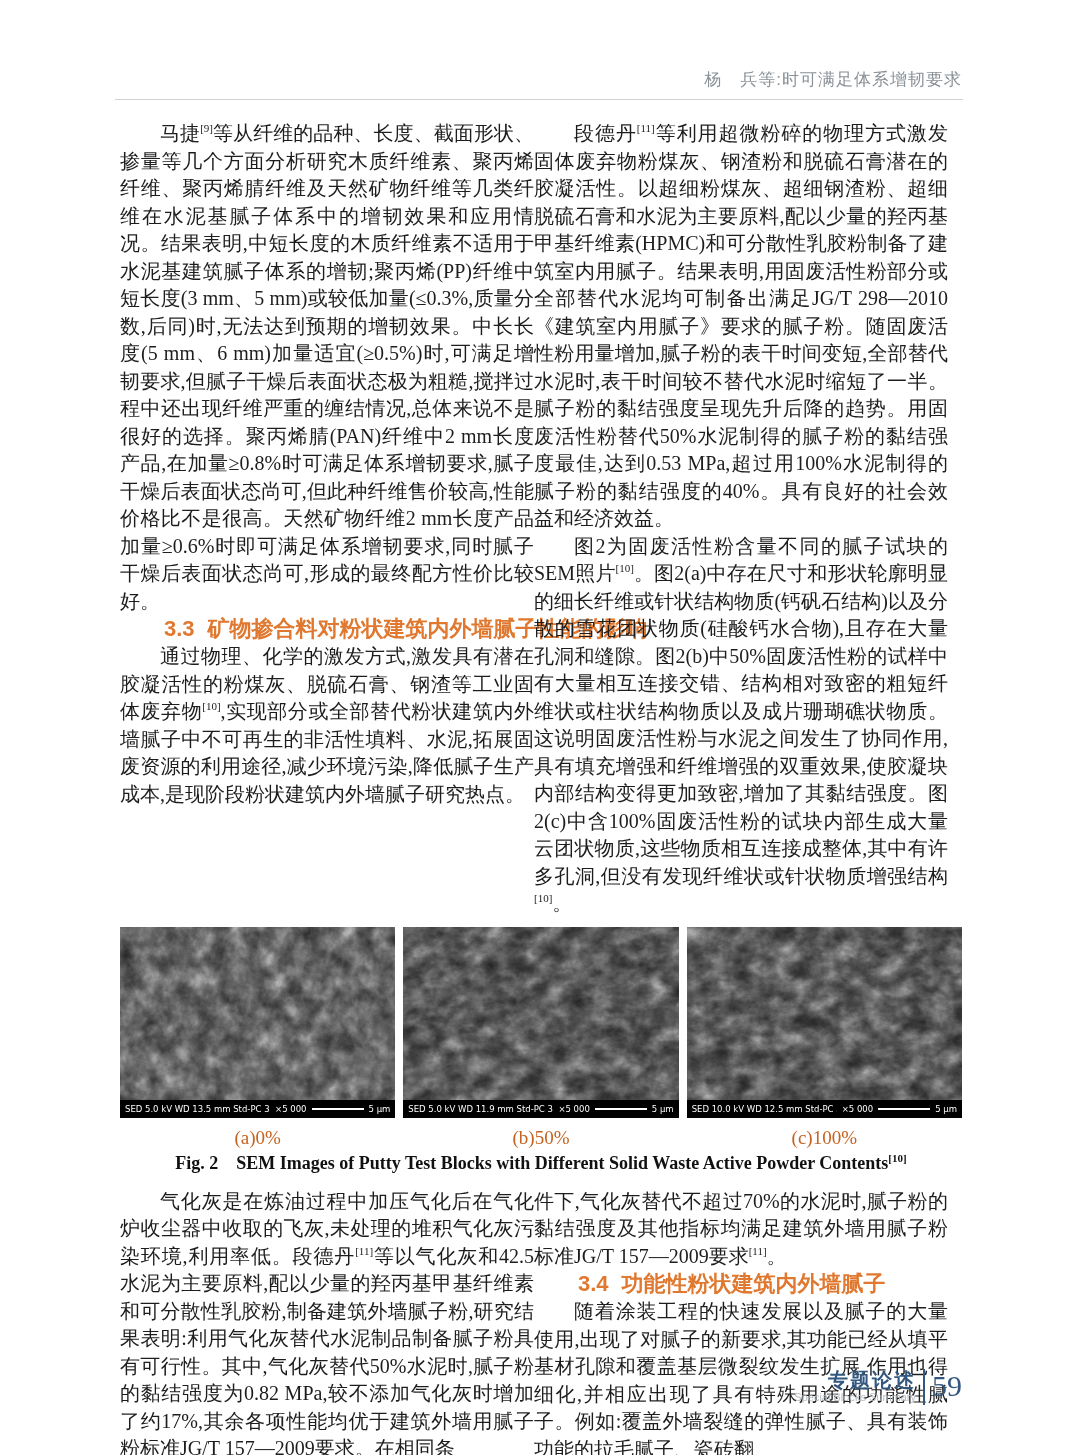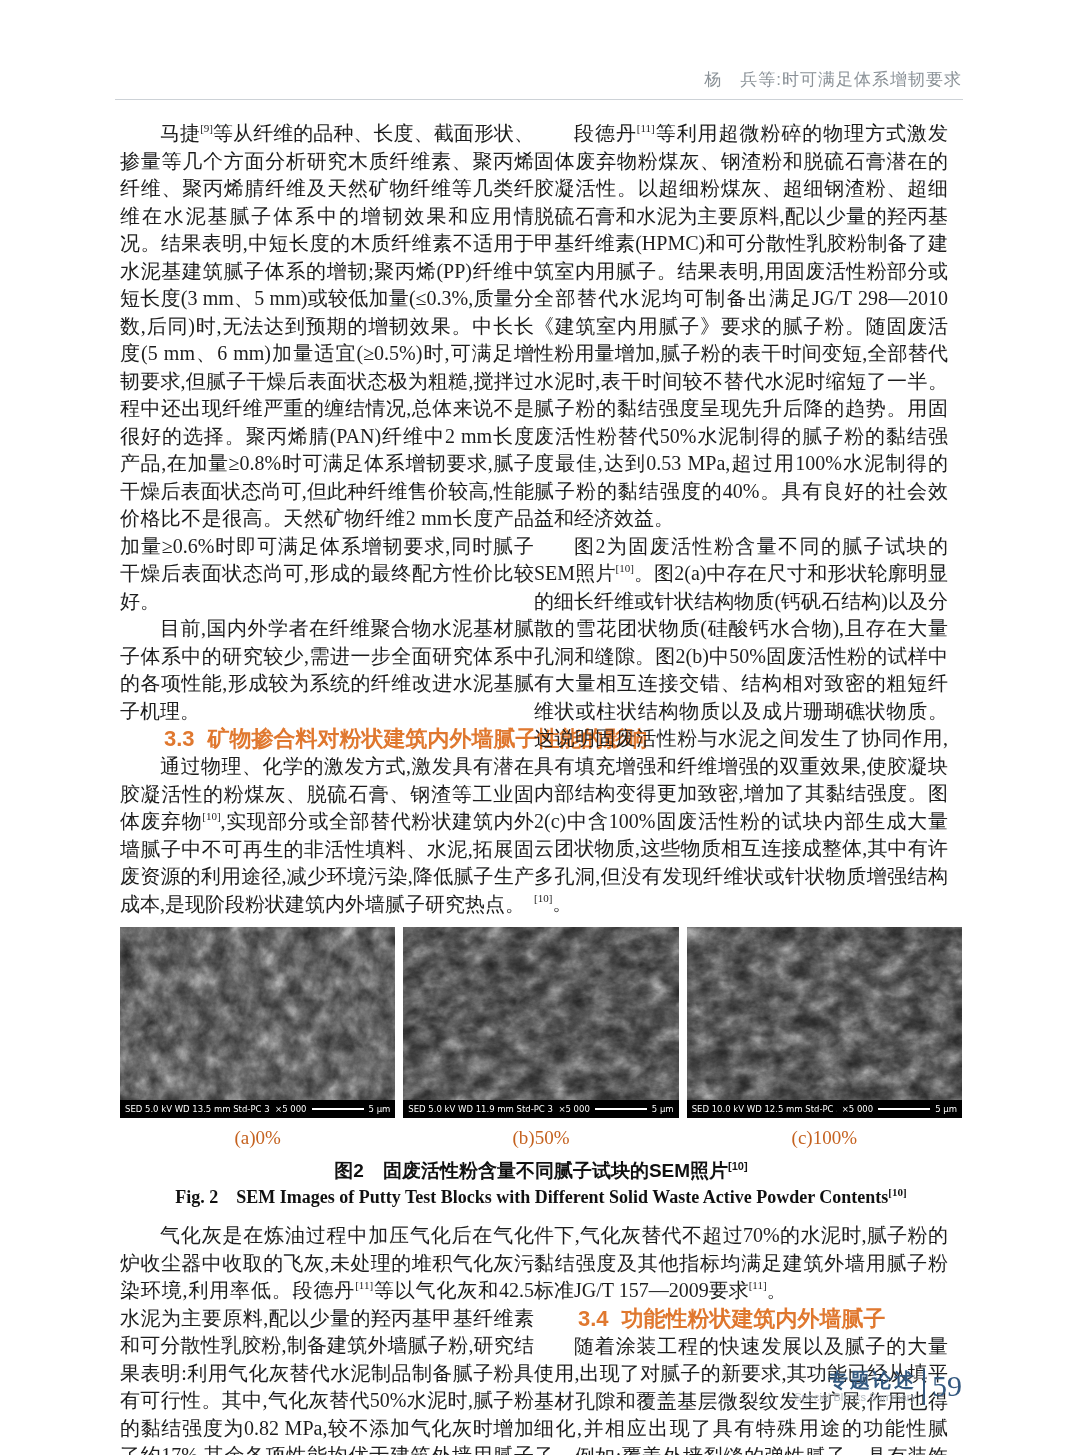--- a/index.html
+++ b/index.html
@@ -73,21 +73,20 @@
 <div class="page">
 
   <div class="running-head">杨　兵等:时可满足体系增韧要求</div>
   <div class="head-rule"></div>
 
   <div class="main">
 
     <div class="cols top">
       <div class="col">
         <p><span>马捷</span><sup class="ref">[9]</sup><span>等从纤维的品种、长度、截面形状、掺量等几个方面分析研究木质纤维素、聚丙烯纤维、聚丙烯腈纤维及天然矿物纤维等几类纤维在水泥基腻子体系中的增韧效果和应用情况。结果表明,中短长度的木质纤维素不适用于水泥基建筑腻子体系的增韧;聚丙烯(PP)纤维中短长度(3 mm、5 mm)或较低加量(≤0.3%,质量分数,后同)时,无法达到预期的增韧效果。中长长度(5 mm、6 mm)加量适宜(≥0.5%)时,可满足增韧要求,但腻子干燥后表面状态极为粗糙,搅拌过程中还出现纤维严重的缠结情况,总体来说不是很好的选择。聚丙烯腈(PAN)纤维中2 mm长度产品,在加量≥0.8%时可满足体系增韧要求,腻子干燥后表面状态尚可,但此种纤维售价较高,性能价格比不是很高。天然矿物纤维2 mm长度产品加量≥0.6%时即可满足体系增韧要求,同时腻子干燥后表面状态尚可,形成的最终配方性价比较好。</span></p>
-        <p>目前,国内外学者在纤维聚合物水泥基材腻子体系中的研究较少,需进一步全面研究体系中的各项性能,形成较为系统的纤维改进水泥基腻子机理。</p>
         <p class="sec-heading"><span class="sec-num">3.3</span><span>矿物掺合料对粉状建筑内外墙腻子性能的影响</span></p>
         <p><span>通过物理、化学的激发方式,激发具有潜在胶凝活性的粉煤灰、脱硫石膏、钢渣等工业固体废弃物</span><sup class="ref">[10]</sup><span>,实现部分或全部替代粉状建筑内外墙腻子中不可再生的非活性填料、水泥,拓展固废资源的利用途径,减少环境污染,降低腻子生产成本,是现阶段粉状建筑内外墙腻子研究热点。</span></p>
       </div>
       <div class="col">
         <p><span>段德丹</span><sup class="ref">[11]</sup><span>等利用超微粉碎的物理方式激发固体废弃物粉煤灰、钢渣粉和脱硫石膏潜在的胶凝活性。以超细粉煤灰、超细钢渣粉、超细脱硫石膏和水泥为主要原料,配以少量的羟丙基甲基纤维素(HPMC)和可分散性乳胶粉制备了建筑室内用腻子。结果表明,用固废活性粉部分或全部替代水泥均可制备出满足JG/T 298—2010《建筑室内用腻子》要求的腻子粉。随固废活性粉用量增加,腻子粉的表干时间变短,全部替代水泥时,表干时间较不替代水泥时缩短了一半。腻子粉的黏结强度呈现先升后降的趋势。用固废活性粉替代50%水泥制得的腻子粉的黏结强度最佳,达到0.53 MPa,超过用100%水泥制得的腻子粉的黏结强度的40%。具有良好的社会效益和经济效益。</span></p>
         <p><span>图2为固废活性粉含量不同的腻子试块的SEM照片</span><sup class="ref">[10]</sup><span>。图2(a)中存在尺寸和形状轮廓明显的细长纤维或针状结构物质(钙矾石结构)以及分散的雪花团状物质(硅酸钙水合物),且存在大量孔洞和缝隙。图2(b)中50%固废活性粉的试样中有大量相互连接交错、结构相对致密的粗短纤维状或柱状结构物质以及成片珊瑚礁状物质。这说明固废活性粉与水泥之间发生了协同作用,具有填充增强和纤维增强的双重效果,使胶凝块内部结构变得更加致密,增加了其黏结强度。图2(c)中含100%固废活性粉的试块内部生成大量云团状物质,这些物质相互连接成整体,其中有许多孔洞,但没有发现纤维状或针状物质增强结构</span><sup class="ref">[10]</sup><span>。</span></p>
       </div>
     </div>
 
     <div class="figure-area">
@@ -160,21 +159,20 @@
               <span class="mag">×5 000</span>
               <span class="scaleline"></span>
               <span class="um">5 μm</span>
             </div>
           </div>
           <figcaption class="sem-cap">(c)100%</figcaption>
         </figure>
 
       </div>
 
-      <div class="fig-cap-cn"><span>图2　固废活性粉含量不同腻子试块的SEM照片</span><sup class="ref">[10]</sup></div>
       <div class="fig-cap-en"><span>Fig. 2　SEM Images of Putty Test Blocks with Different Solid Waste Active Powder Contents</span><sup class="ref">[10]</sup></div>
     </div>
 
     <div class="cols bottom">
       <div class="col">
         <p><span>气化灰是在炼油过程中加压气化后在气化炉收尘器中收取的飞灰,未处理的堆积气化灰污染环境,利用率低。段德丹</span><sup class="ref">[11]</sup><span>等以气化灰和42.5水泥为主要原料,配以少量的羟丙基甲基纤维素和可分散性乳胶粉,制备建筑外墙腻子粉,研究结果表明:利用气化灰替代水泥制品制备腻子粉具有可行性。其中,气化灰替代50%水泥时,腻子粉的黏结强度为0.82 MPa,较不添加气化灰时增加了约17%,其余各项性能均优于建筑外墙用腻子粉标准JG/T 157—2009要求。在相同条</span></p>
       </div>
       <div class="col">
         <p style="text-indent:0;"><span>件下,气化灰替代不超过70%的水泥时,腻子粉的黏结强度及其他指标均满足建筑外墙用腻子粉标准JG/T 157—2009要求</span><sup class="ref">[11]</sup><span>。</span></p>
         <p class="sec-heading"><span class="sec-num">3.4</span><span>功能性粉状建筑内外墙腻子</span></p>

